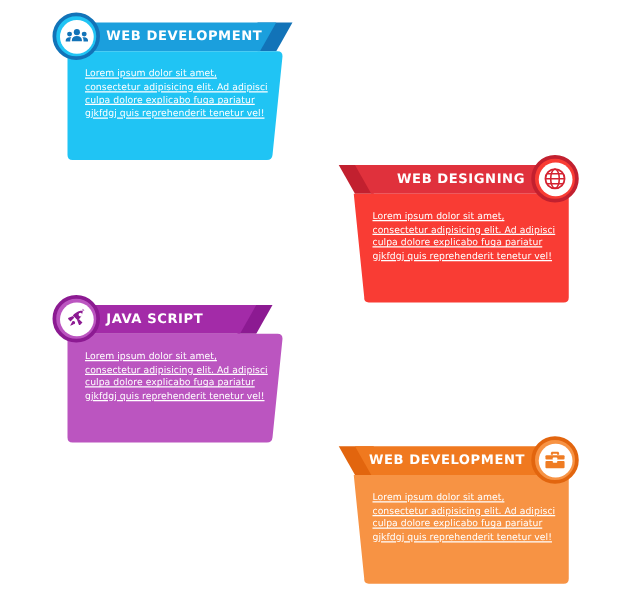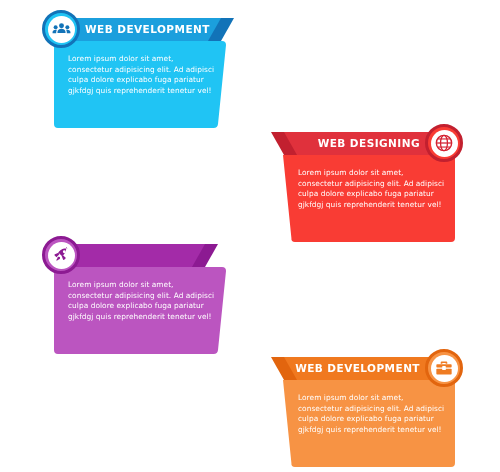--- a/index.html
+++ b/index.html
@@ -51,20 +51,21 @@
 
   .body-text {
     position: absolute;
     top: 40px;
     width: 150px;
     font-size: 7.4px;
     line-height: 10.6px;
     color: #ffffff;
     letter-spacing: 0.05px;
     font-family: "DejaVu Sans", sans-serif;
+    text-decoration: underline;
   }
   .banner.left .body-text  { left: 30px; }
   .banner.right .body-text { left: 22px; }
 
   
   .badge {
     position: absolute;
     top: -4px;
     width: 38px;
     height: 38px;
@@ -144,20 +145,21 @@
       </div>
     </div>
   </div>
 
   <div class="banner left" id="banner-java-script">
     <svg class="card-svg" viewBox="0 0 215 120">
       <path d="M152 4 L180 4 L167 27 L152 27 Z" fill="#8c1a92"></path>
       <path d="M16 4 L167 4 L154 27 L16 27 Z" fill="#a32ba8"></path>
       <path d="M16 27 L184 27 Q188 27 188 31 L180 110 Q179.6 114 175.6 114 L20 114 Q16 114 16 110 Z" fill="#bb55c0"></path>
     </svg>
+    <div class="title">JAVA SCRIPT</div>
     <div class="body-text">Lorem ipsum dolor sit amet, consectetur adipisicing elit. Ad adipisci culpa dolore explicabo fuga pariatur gjkfdgj quis reprehenderit tenetur vel!</div>
     <div class="badge" style="background:#bb55c0; border:3px solid #8c1a92;">
       <div class="inner">
         <svg width="18" height="18" viewBox="0 0 24 24">
           <path d="M20.8 3.2c-4.4-.6-8.2 1-11 3.8l-1.5 1.5 5.2 5.2 1.5-1.5c2.8-2.8 4.4-6.6 3.8-11z" fill="#8c1a92"></path>
           <circle cx="16.4" cy="7.6" r="1.9" fill="#ffffff"></circle>
           <path d="M8.6 9.1 3.9 11c-.7.3-.8 1.1-.3 1.6l2.3 2.3 3.9-3.9z" fill="#8c1a92"></path>
           <path d="M12.9 13.4l1.8 4.7c.3.7 1.1.8 1.6.3l2.3-2.3-3.9-3.9z" fill="#8c1a92"></path>
           <path d="M7.2 16.2c-1 1-1.6 3.3-1.6 3.3s2.3-.6 3.3-1.6a1.8 1.8 0 1 0-1.7-1.7z" fill="#8c1a92"></path>
         </svg>

